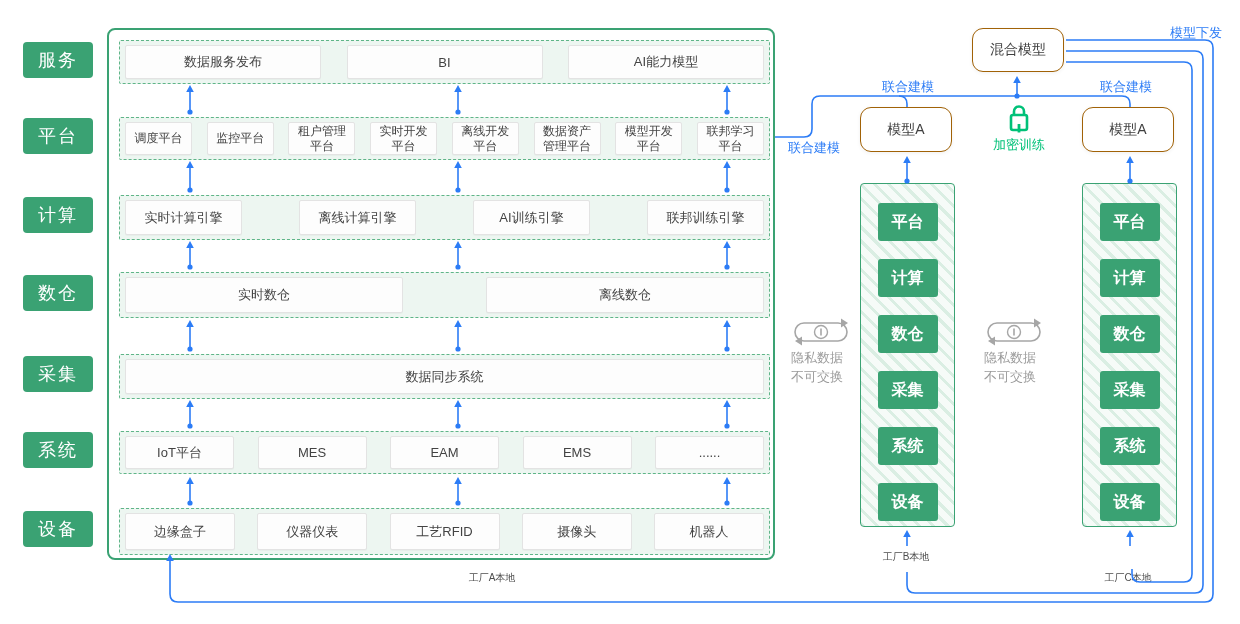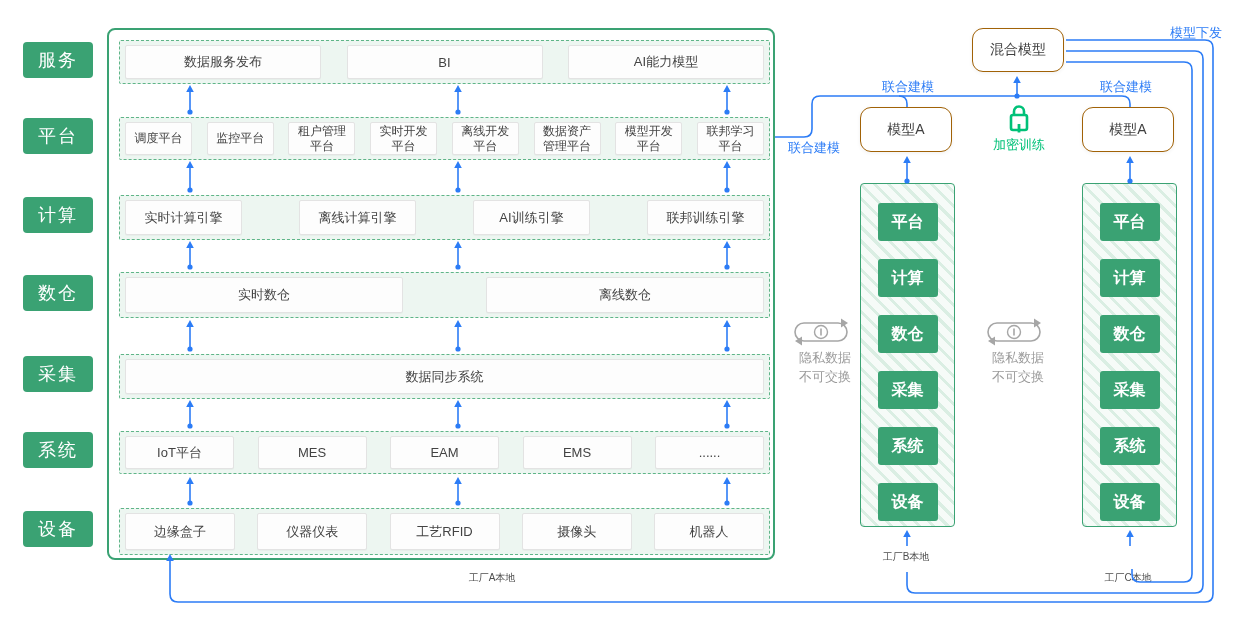--- a/index.html
+++ b/index.html
@@ -39,21 +39,21 @@
     display:flex;align-items:center;justify-content:center}
 
   .stack{position:absolute;top:183px;width:95px;height:344px;border:1.5px solid var(--green);
     border-radius:4px;padding-top:19px;
     background:repeating-linear-gradient(45deg,var(--hatch-b) 0 3px,var(--hatch-a) 3px 10px)}
   .sbox{width:60px;height:38px;margin:0 auto 18px;background:var(--green);border-radius:3px;
     color:#fff;font-size:16px;font-weight:600;display:flex;align-items:center;justify-content:center}
 
   .bluelab{position:absolute;color:var(--blue);font-size:13px;font-weight:400;white-space:nowrap}
   .graylab{position:absolute;color:var(--dark-text);font-size:10px;text-align:center;white-space:nowrap}
-  .privacy{position:absolute;width:60px;color:var(--gray-text);font-size:13px;line-height:19px;text-align:right}
+  .privacy{position:absolute;width:60px;color:var(--gray-text);font-size:13px;line-height:19px;text-align:left}
   .greenlab{position:absolute;width:60px;color:var(--lock-green);font-size:13px;text-align:center;white-space:nowrap}
 </style>
 </head>
 <body>
 
 <div class="canvas">
 
   <div class="llab" style="top:42px">服务</div>
   <div class="llab" style="top:118px">平台</div>
   <div class="llab" style="top:197px">计算</div>

